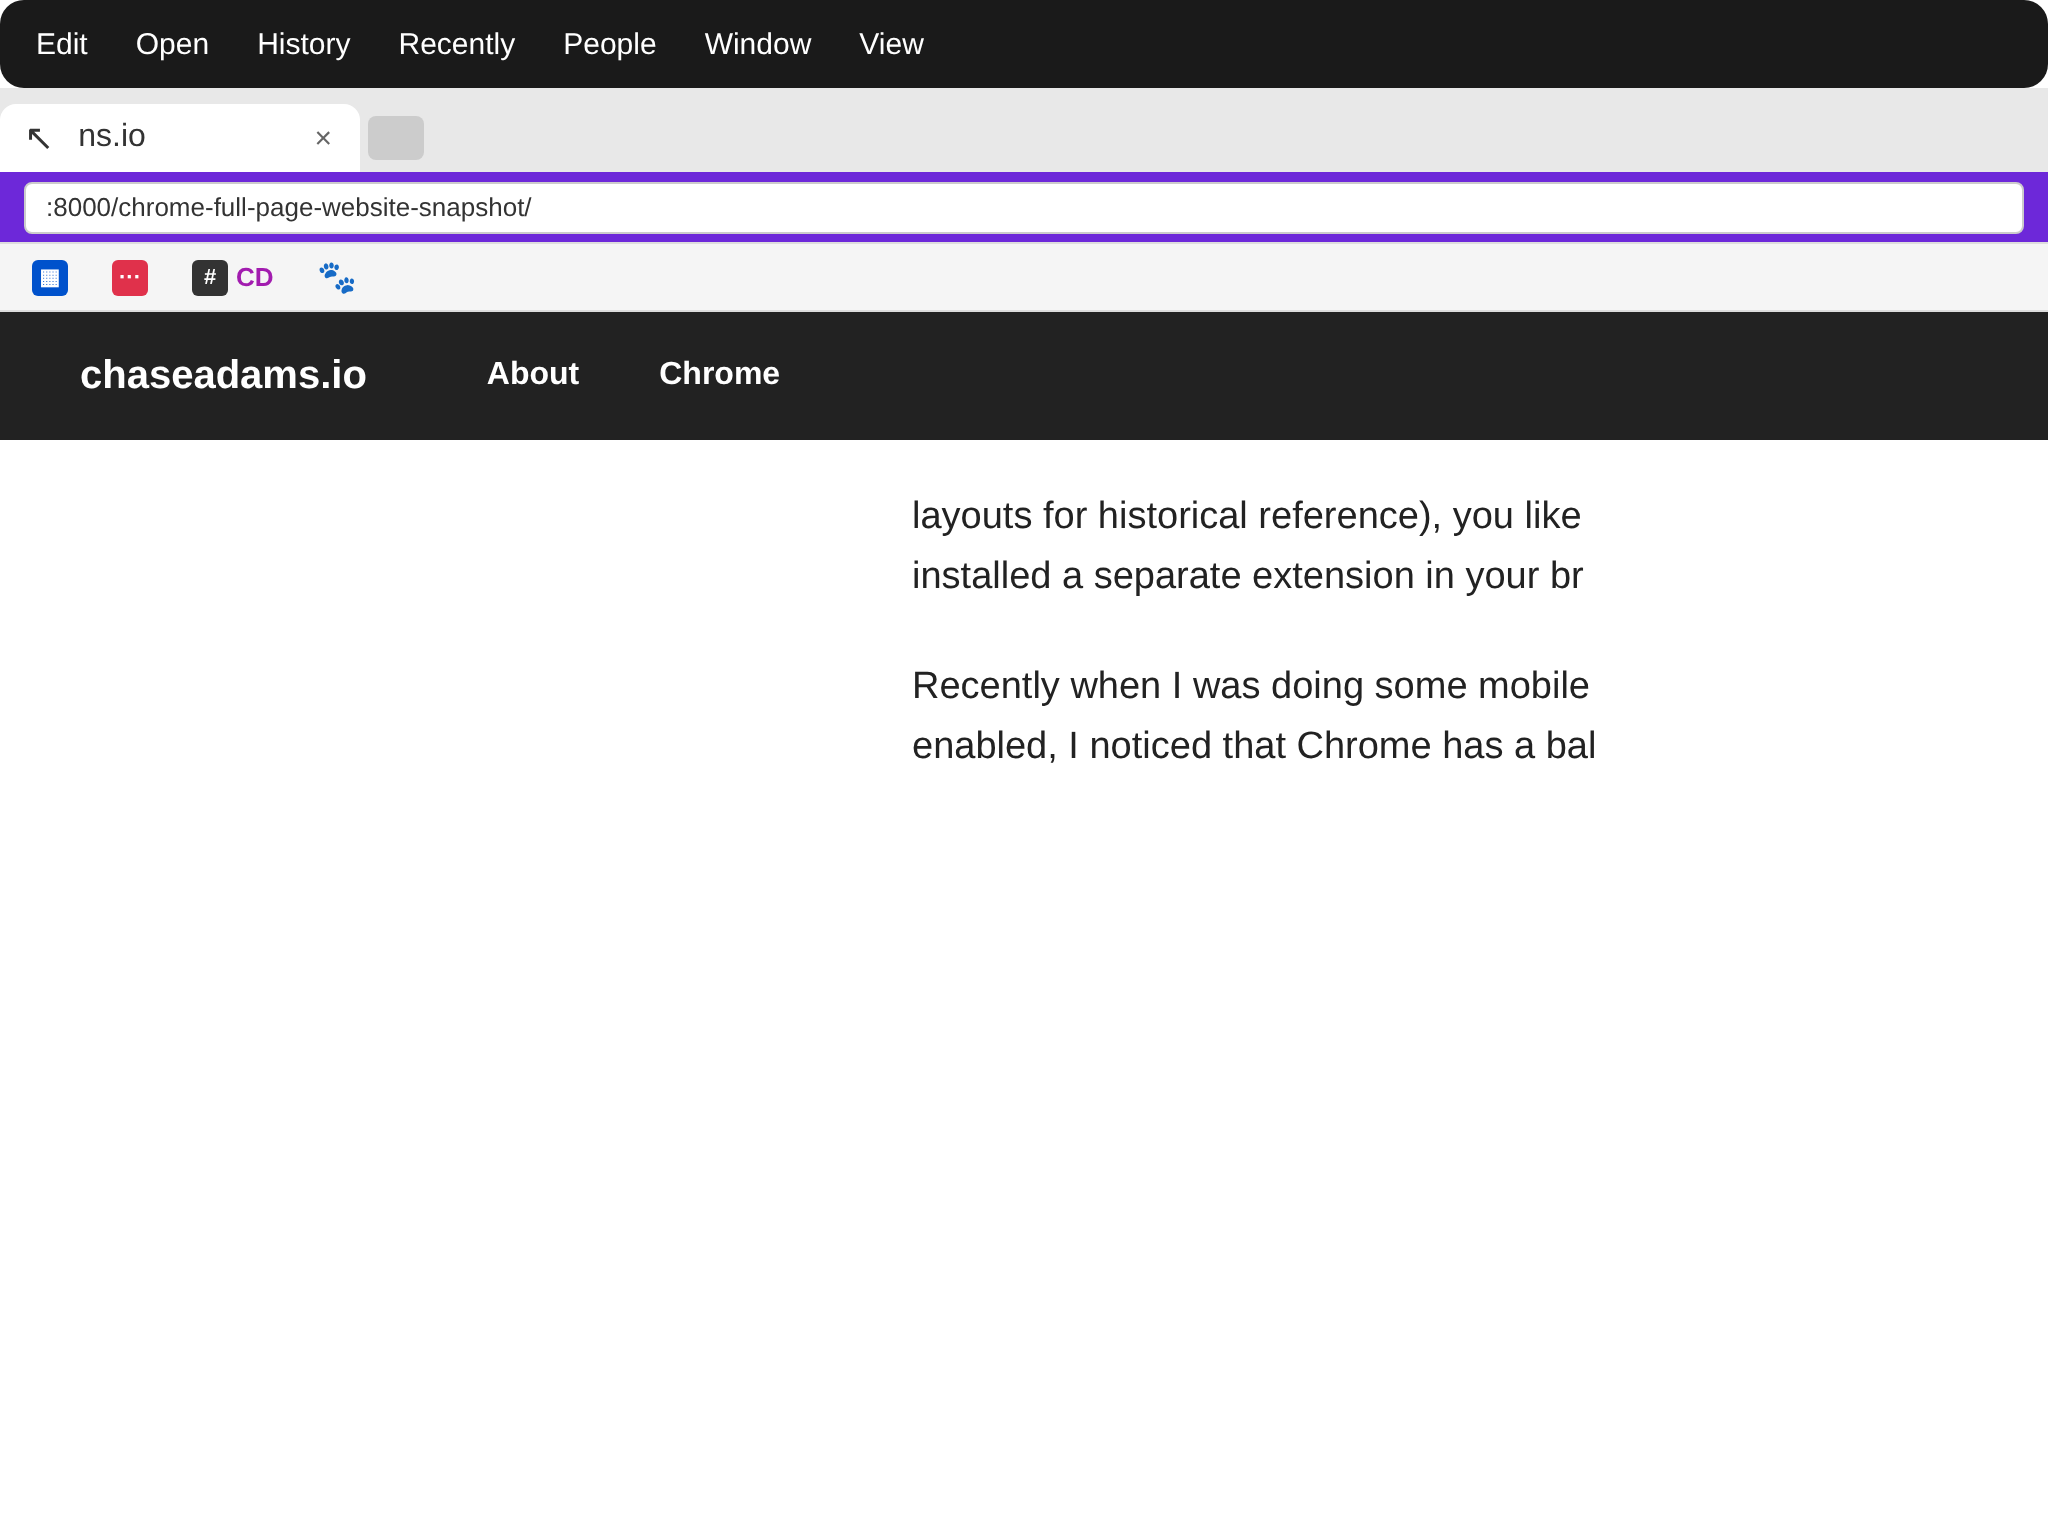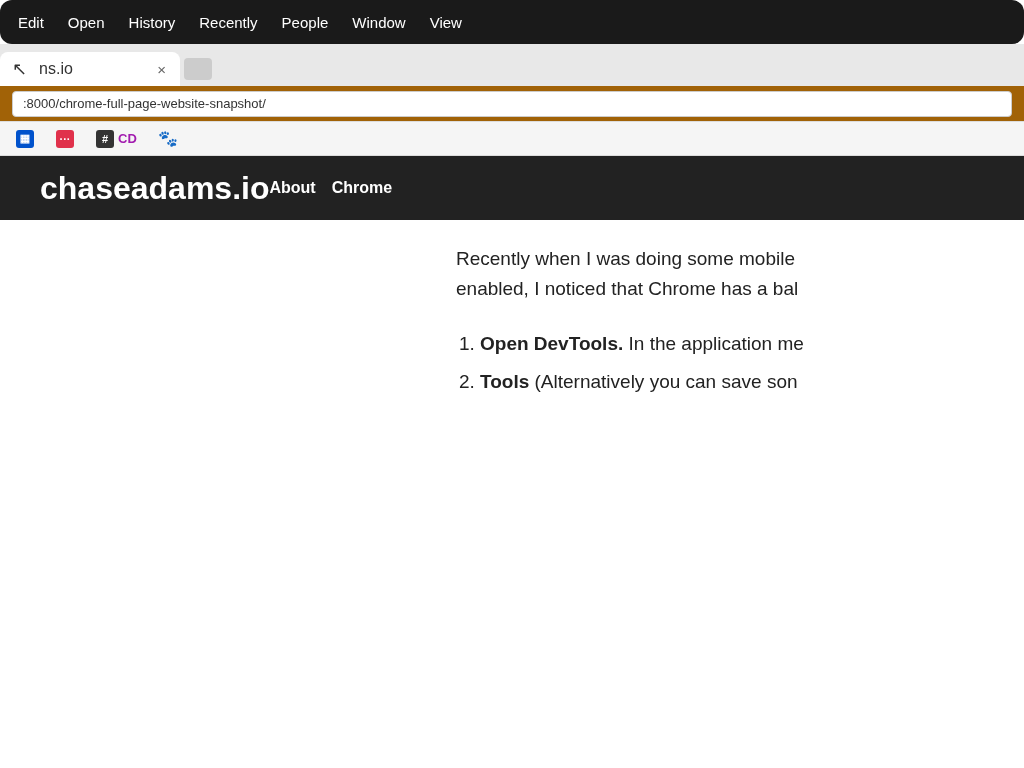--- a/index.html
+++ b/index.html
@@ -70,21 +70,21 @@
       color: #555;
     }
     .cursor-indicator {
       font-size: 18px;
       color: #333;
       margin-right: 4px;
     }
 
     
     .address-bar {
-      background: #a16207;
+      background: #6d28d9;
       border-bottom: 1px solid #ddd;
       padding: 6px 12px;
       display: flex;
       align-items: center;
       height: 36px;
     }
     .address-input {
       background: #fff;
       border: 1px solid #ccc;
       border-radius: 4px;
@@ -160,26 +160,27 @@
     
     .site-nav {
       background: #222;
       padding: 0 40px;
       display: flex;
       align-items: center;
       height: 64px;
     }
     .site-logo {
       color: #fff;
-      font-size: 32px;
-      font-weight: bold;
+      font-size: 20px;
+      font-weight: bold;
+      margin-right: 60px;
     }
     .site-nav-links {
       display: flex;
-      gap: 16px;
+      gap: 40px;
     }
     .site-nav-link {
       color: #fff;
       font-size: 16px;
       font-weight: 600;
       cursor: pointer;
       text-decoration: none;
     }
 
     
@@ -252,25 +253,21 @@
   <div class="site-logo">chaseadams.io</div>
   <div class="site-nav-links">
     <a class="site-nav-link">About</a>
     <a class="site-nav-link">Chrome</a>
   </div>
 </div>
 
 <div class="article-area">
   <div class="article-text">
     <p>
+      <span>layouts for historical reference), you like</span><br>
+      <span>installed a separate extension in your br</span>
+    </p>
+    <p>
       <span>Recently when I was doing some mobile</span><br>
       <span>enabled, I noticed that Chrome has a bal</span>
     </p>
-    <ol>
-      <li>
-        <span class="bold">Open DevTools.</span><span> In the application me</span>
-      </li>
-      <li>
-        <span class="bold">Tools</span><span> (Alternatively you can save son</span>
-      </li>
-    </ol>
   </div>
 </div>
 
 </body></html>

